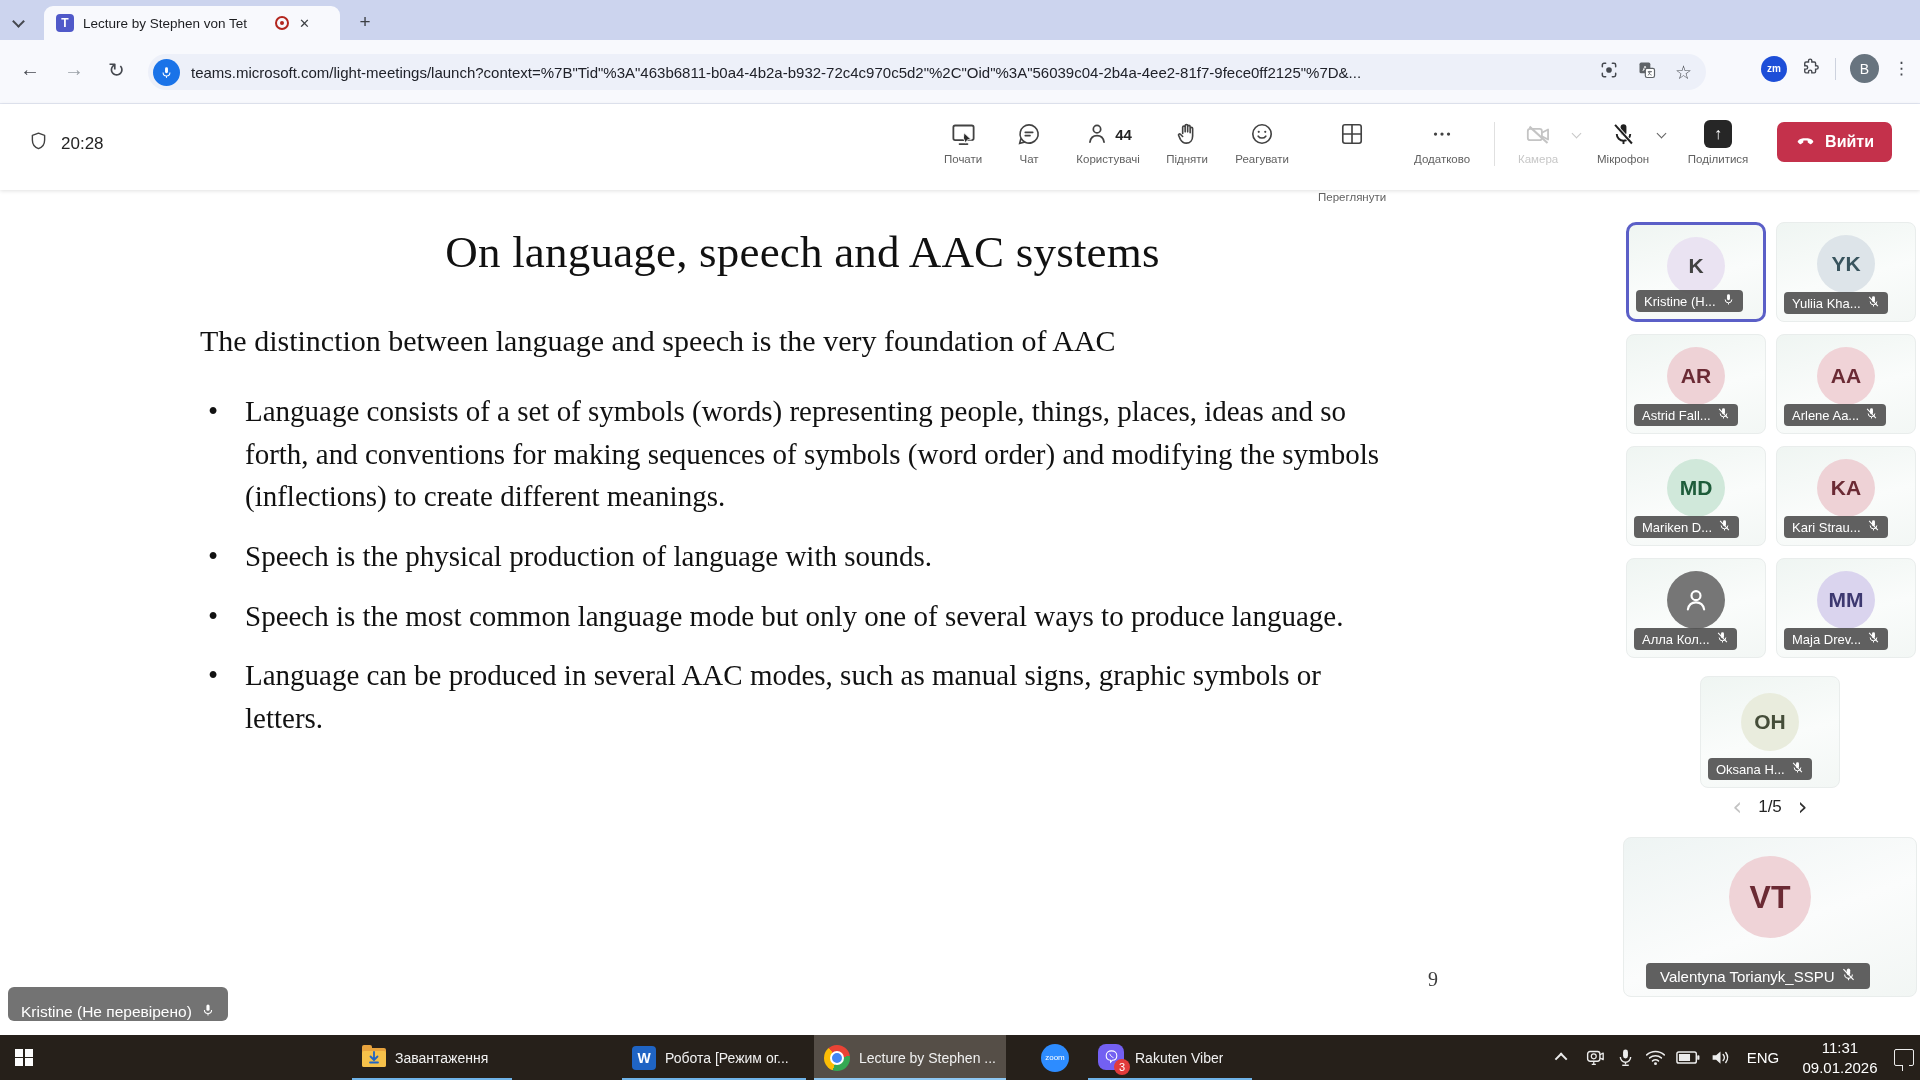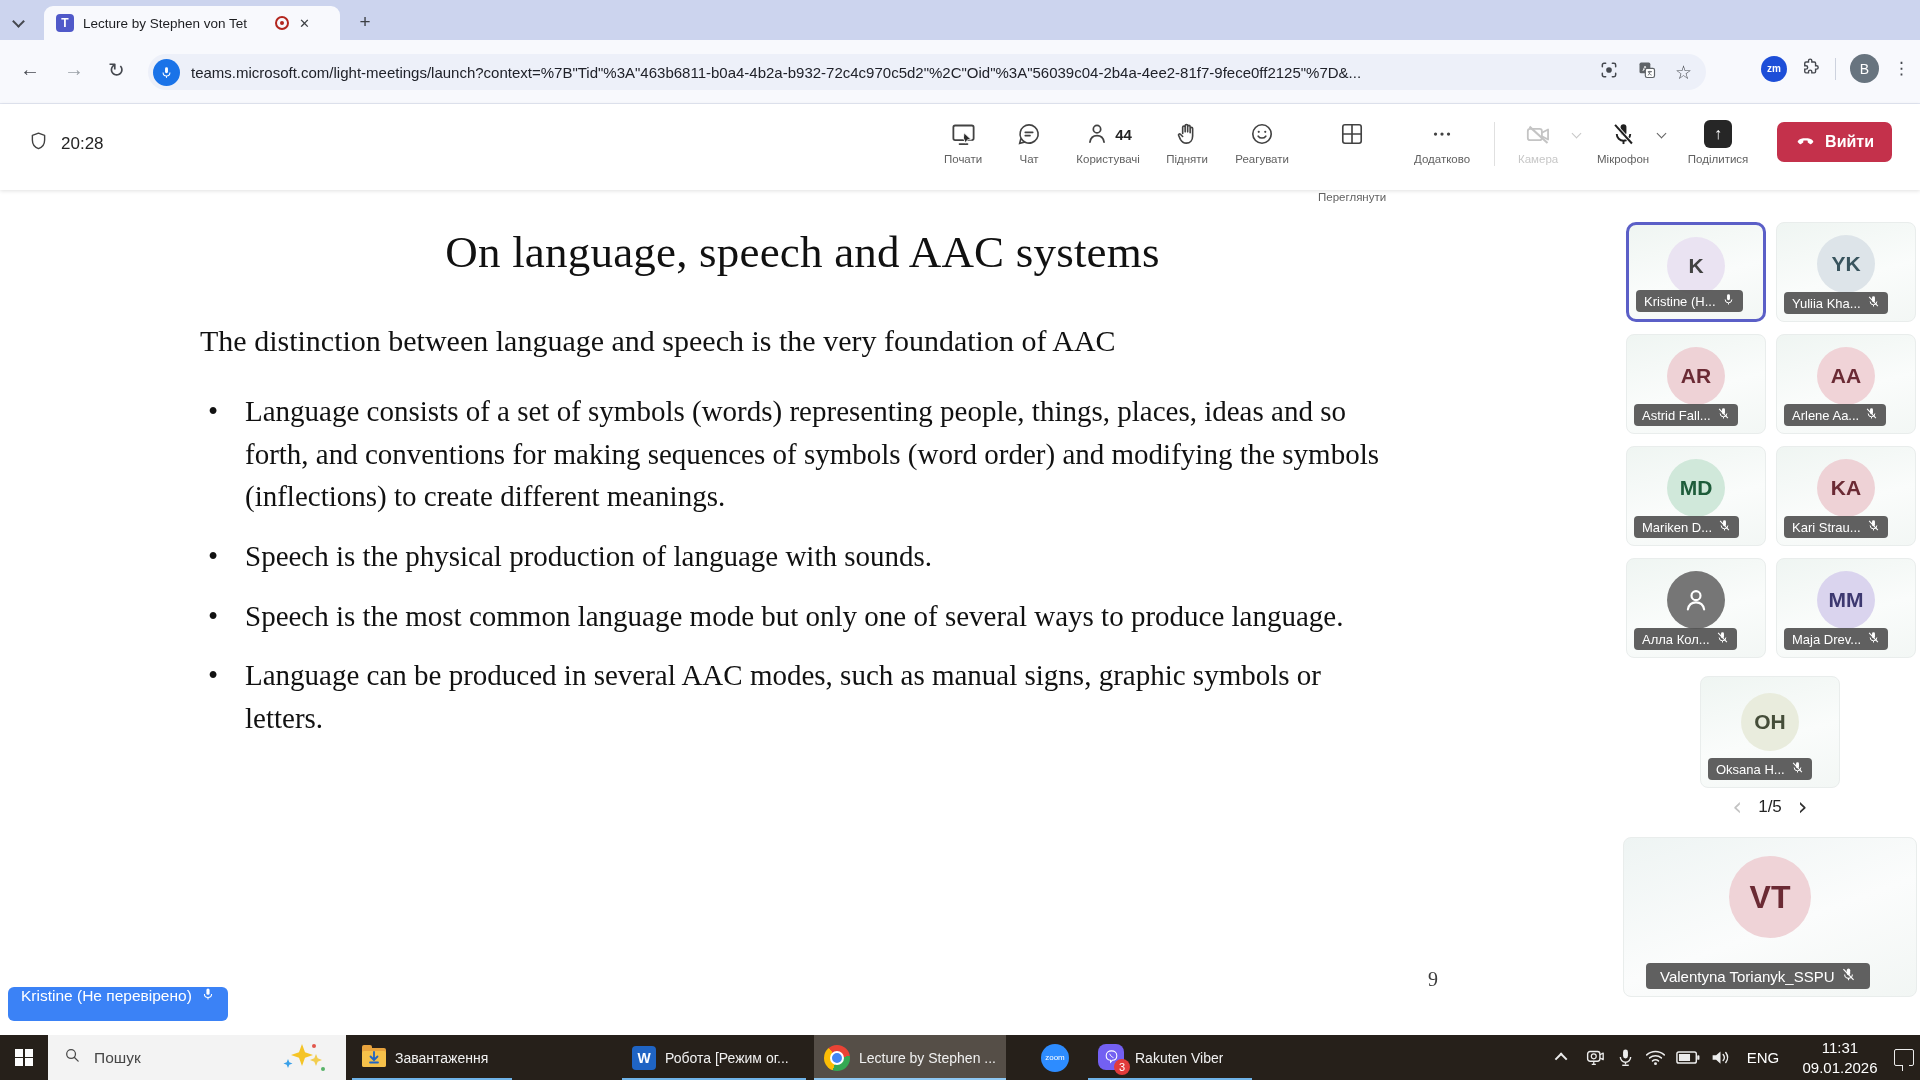--- a/index.html
+++ b/index.html
@@ -62,22 +62,22 @@
   #content { position:absolute; left:0; top:190px; width:1920px; height:845px; background:#fff; }
   #slide { position:absolute; left:200px; top:0; width:1205px; color:#111;
     font-family:"Liberation Serif","DejaVu Serif",serif; }
   #slide-title { text-align:center; font-size:45px; margin-top:36px; letter-spacing:.2px; }
   #slide-intro { font-size:30px; margin-top:46px; }
   #slide ul { list-style:none; margin-top:32px; }
   #slide li { position:relative; padding-left:45px; font-size:29px; line-height:1.47; margin-bottom:17px; }
   #slide li::before { content:"•"; position:absolute; left:8px; top:0; }
   #page-num { position:absolute; left:1428px; top:778px; font-size:20px; color:#3d3d3d;
     font-family:"Liberation Serif","DejaVu Serif",serif; }
-  #presenter-pill { position:absolute; left:8px; top:797px; height:34px; background:#3b82f6; border-radius:6px;
-    display:flex; align-items:flex-start; gap:9px; padding:0 13px; color:#fff; font-size:15.5px; }
+  #presenter-pill { position:absolute; left:8px; top:797px; height:34px; background:#737373; border-radius:6px;
+    display:flex; align-items:flex-end; gap:9px; padding:0 13px; color:#fff; font-size:15.5px; }
 
   
   #rail { position:absolute; left:1620px; top:0; width:300px; height:845px; }
   .tile { position:absolute; width:140px; height:100px; border-radius:8px; border:1px solid #e9edec;
     background:linear-gradient(165deg,#eff5f2 0%,#fafcfb 55%,#f3f7f5 100%); }
   .tile.active { border:3px solid #5b5fc7; border-radius:10px; }
   .avatar { border-radius:50%; display:flex; align-items:center; justify-content:center; font-weight:bold; }
   .tile .avatar { width:58px; height:58px; margin:12px auto 0; font-size:21px; }
   .name-pill { position:absolute; left:7px; bottom:7px; max-width:126px; background:rgba(83,83,83,.92);
     border-radius:4px; padding:3px 8px; color:#fff; font-size:13px; display:flex; align-items:center; gap:6px;
@@ -504,38 +504,20 @@
 <div id="taskbar">
   <div class="tb" id="start-btn">
     <span class="win-logo">
         <span></span>
         <span></span>
         <span></span>
         <span></span>
       </span>
   </div>
 
-  <div class="tb" id="search-box">
-    <span class="mag">
-      <svg width="17" height="17" viewBox="0 0 24 24">
-          <circle cx="10" cy="10" r="6.2" fill="none" stroke="#4a4a4a" stroke-width="1.8"></circle>
-          <line x1="14.8" y1="14.8" x2="20" y2="20" stroke="#4a4a4a" stroke-width="1.8" stroke-linecap="round"></line>
-        </svg>
-    </span>
-    <span class="ph">Пошук</span>
-    <span class="sparkles">
-      <svg width="46" height="30" viewBox="0 0 46 30">
-          <path d="M22 2l3 8.2L33 13l-8 2.8L22 24l-3-8.2L11 13l8-2.8z" fill="#f5c426"></path>
-          <path d="M36 12l1.7 4.3L42 18l-4.3 1.7L36 24l-1.7-4.3L30 18l4.3-1.7z" fill="#f2cd4e"></path>
-          <path d="M8 17l1.3 3.2L12.5 21.5 9.3 22.8 8 26l-1.3-3.2L3.5 21.5l3.2-1.3z" fill="#3aa0e8"></path>
-          <circle cx="34" cy="4" r="2" fill="#e2574c"></circle>
-          <circle cx="43" cy="27" r="2" fill="#58b368"></circle>
-        </svg>
-    </span>
-  </div>
 
   <div class="tb app-btn" id="app-downloads">
     <span class="folder-ico">
       <span class="back"></span>
         <span class="front"></span>
       <svg width="12" height="13" viewBox="0 0 12 13">
           <path d="M6 1v7M2.5 5.5 6 9l3.5-3.5M2 11.5h8" fill="none" stroke="#1f64c4" stroke-width="1.8" stroke-linecap="round" stroke-linejoin="round"></path>
         </svg>
     </span>
     <span class="albl">Завантаження</span>

